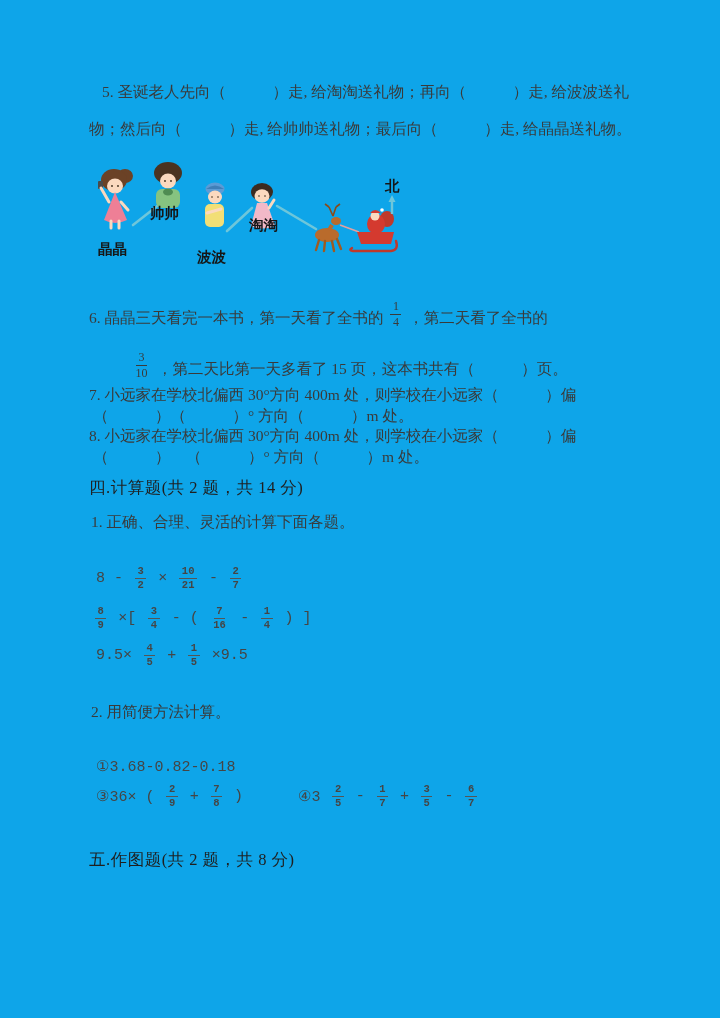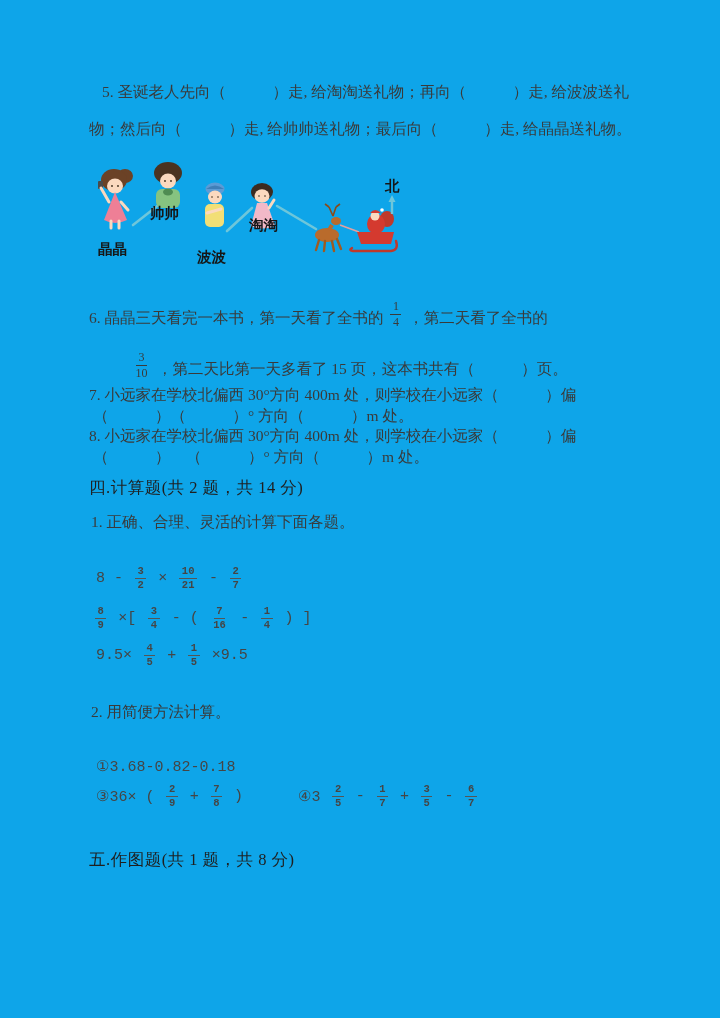--- a/index.html
+++ b/index.html
@@ -130,15 +130,15 @@
   <div class="txt" style="top:512px;left:91px">1. 正确、合理、灵活的计算下面各题。</div>
   <div class="exprrow" style="top:561px;left:96px"><span>8 - </span><span class="frac"><span class="num">3</span><span class="den">2</span></span><span> × </span><span class="frac"><span class="num">10</span><span class="den">21</span></span><span> - </span><span class="frac"><span class="num">2</span><span class="den">7</span></span></div>
   <div class="exprrow" style="top:601px;left:92px"><span class="frac"><span class="num">8</span><span class="den">9</span></span><span> ×[ </span><span class="frac"><span class="num">3</span><span class="den">4</span></span><span> - ( </span><span class="frac"><span class="num">7</span><span class="den">16</span></span><span> - </span><span class="frac"><span class="num">1</span><span class="den">4</span></span><span> ) ]</span></div>
   <div class="exprrow" style="top:638px;left:96px"><span>9.5× </span><span class="frac"><span class="num">4</span><span class="den">5</span></span><span> + </span><span class="frac"><span class="num">1</span><span class="den">5</span></span><span> ×9.5</span></div>
 
   <div class="txt" style="top:702px;left:91px">2. 用简便方法计算。</div>
   <div class="exprrow" style="top:749px;left:96px"><span>①3.68-0.82-0.18</span></div>
   <div class="exprrow" style="top:779px;left:96px"><span>③36× ( </span><span class="frac"><span class="num">2</span><span class="den">9</span></span><span> + </span><span class="frac"><span class="num">7</span><span class="den">8</span></span><span> )</span></div>
   <div class="exprrow" style="top:779px;left:298px"><span>④3 </span><span class="frac"><span class="num">2</span><span class="den">5</span></span><span> - </span><span class="frac"><span class="num">1</span><span class="den">7</span></span><span> + </span><span class="frac"><span class="num">3</span><span class="den">5</span></span><span> - </span><span class="frac"><span class="num">6</span><span class="den">7</span></span></div>
 
-  <div class="txt sec-title" style="top:849px;left:89px">五.作图题(共 1 题，共 8 分)</div>
+  <div class="txt sec-title" style="top:849px;left:89px">五.作图题(共 2 题，共 8 分)</div>
 
 </div>
 
 </body></html>

